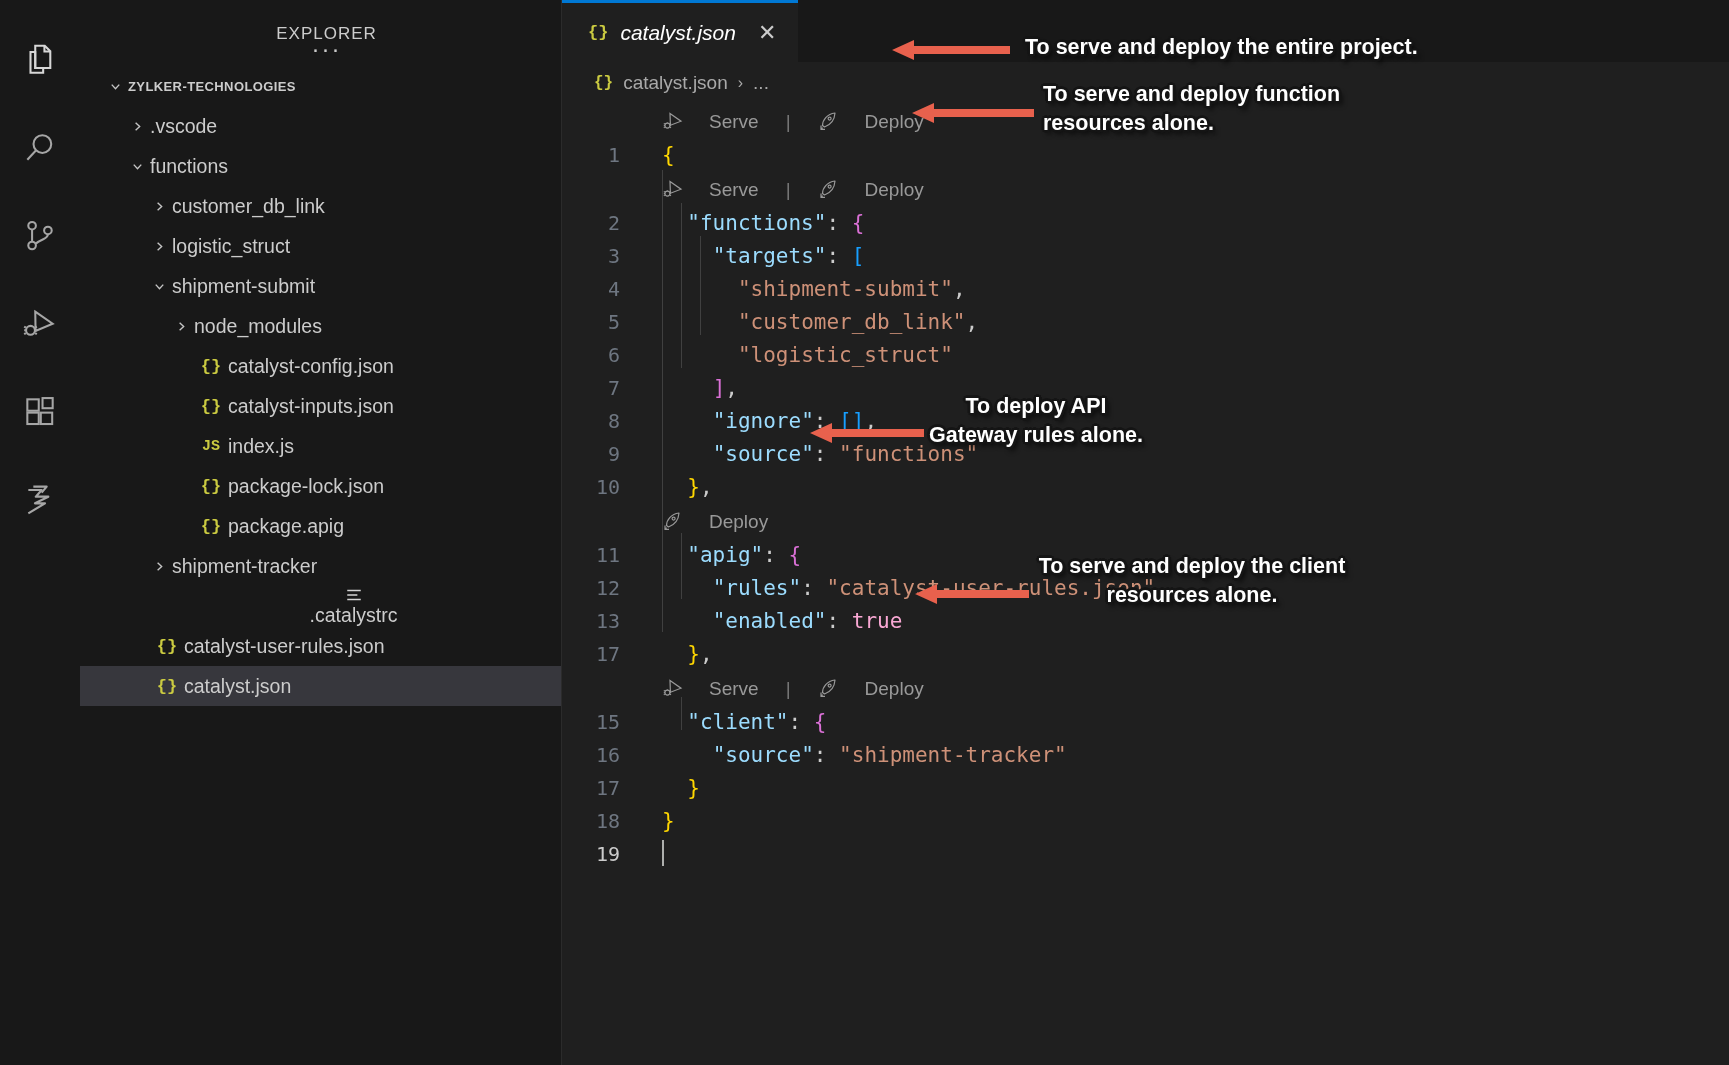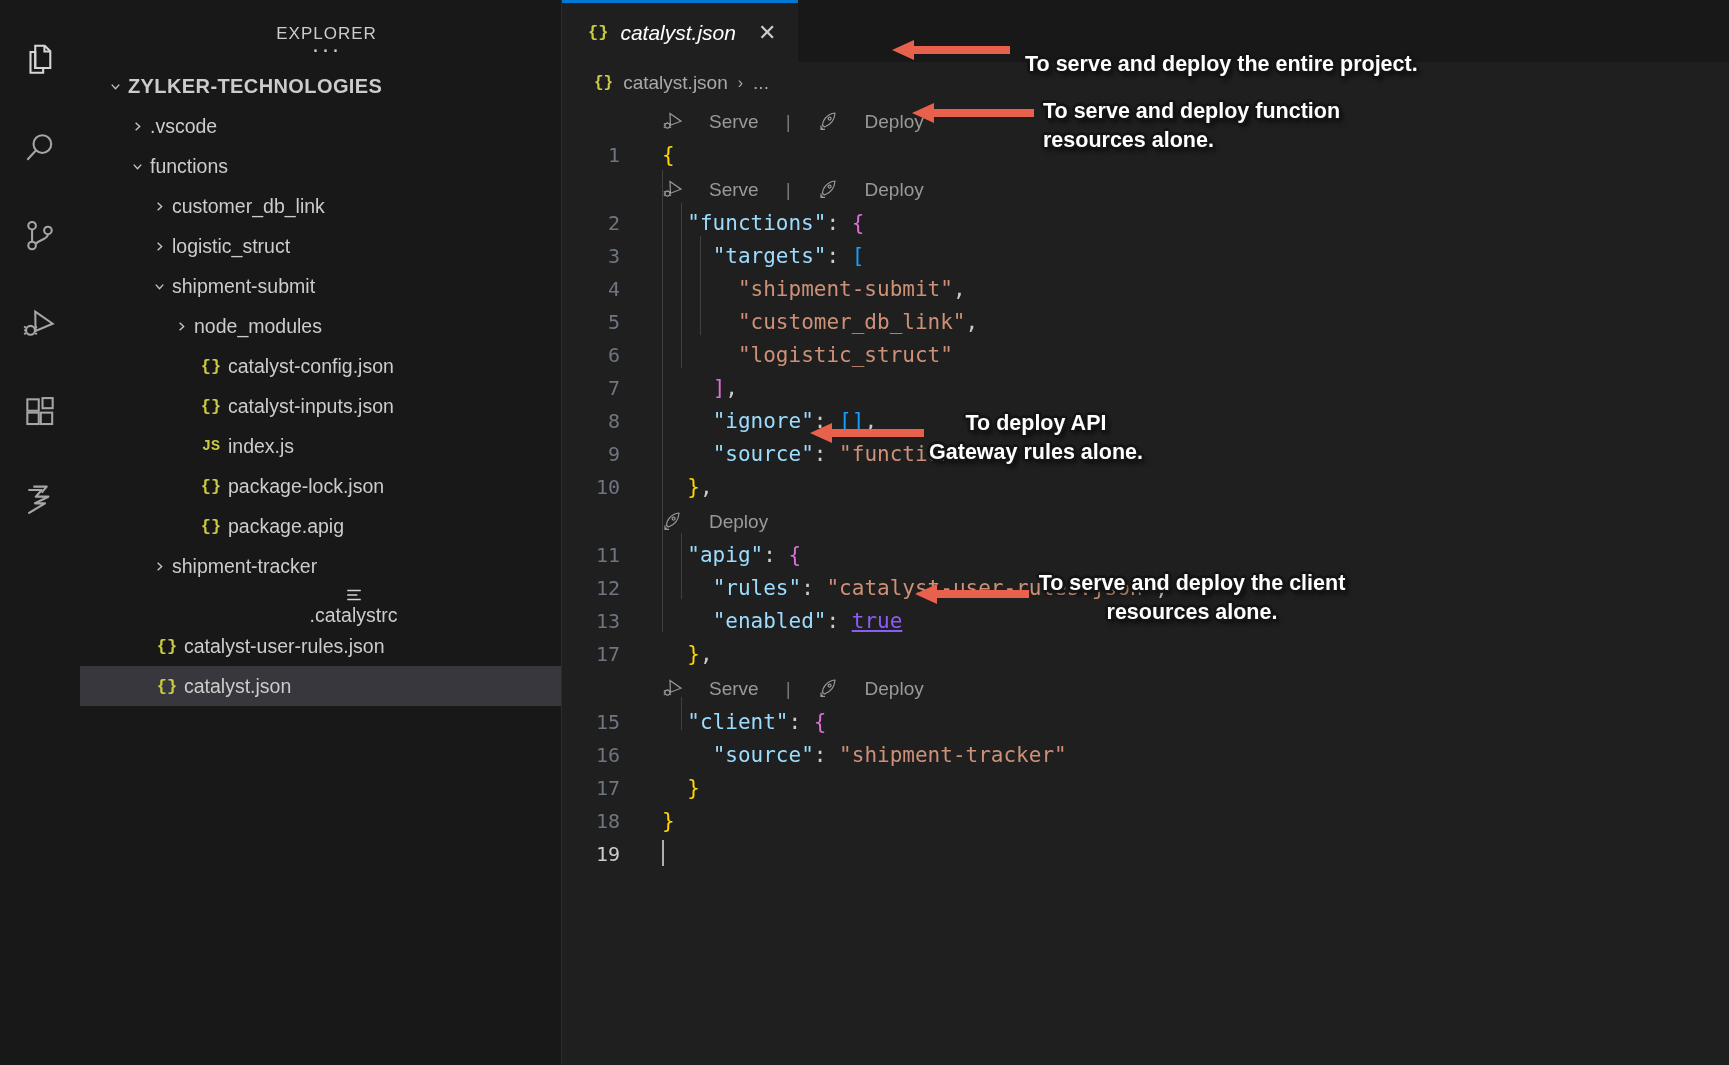--- a/index.html
+++ b/index.html
@@ -85,21 +85,21 @@
     font-size: 17px;
     color: #CBCB41;
     font-family: "Liberation Mono", monospace;
     font-weight: 700;
   }
   .tree-row .ficon.js { color: #CBCB41; font-size: 15px; }
   .tree-row .ficon.rc { color: #D4D4D4; font-weight: 400; font-size: 19px; }
   .tree-row .label { color: #CCCCCC; }
   .tree-row.root .label {
     font-weight: 700;
-    font-size: 20px;
+    font-size: 13px;
     letter-spacing: 0.4px;
   }
 
   
   .editor-area {
     flex: 1;
     display: flex;
     flex-direction: column;
     background: #1F1F1F;
     min-width: 0;
@@ -220,21 +220,21 @@
     background: #404040;
   }
 
   
   .k  { color: #9CDCFE; }   
   .s  { color: #CE9178; }   
   .p  { color: #CCCCCC; }   
   .br1{ color: #FFD700; }   
   .br2{ color: #DA70D6; }   
   .br3{ color: #179FFF; }   
-  .bo { color: #8b5cf6; text-decoration: underline; }   
+  .bo { color: #f9a8d4; }   
 
   .cursor {
     display: inline-block;
     width: 2px;
     height: 26px;
     background: #AEAFAD;
     vertical-align: middle;
     position: relative;
     top: -2px;
   }
@@ -246,21 +246,20 @@
     font-family: "Liberation Sans", sans-serif;
     font-weight: 700;
     font-size: 21.5px;
     line-height: 29px;
     text-shadow:
       2px 2px 0 #151515, -2px 2px 0 #151515, 2px -2px 0 #151515, -2px -2px 0 #151515,
       0 3px 0 #151515, 3px 0 0 #151515, 0 -3px 0 #151515, -3px 0 0 #151515,
       3px 4px 5px rgba(0,0,0,0.9);
     white-space: pre-line;
     pointer-events: none;
-    margin-top: 17px;
   }
   .anno.center { text-align: center; }
   .arrow {
     position: absolute;
     pointer-events: none;
   }
 </style>
 </head>
 <body>
 

